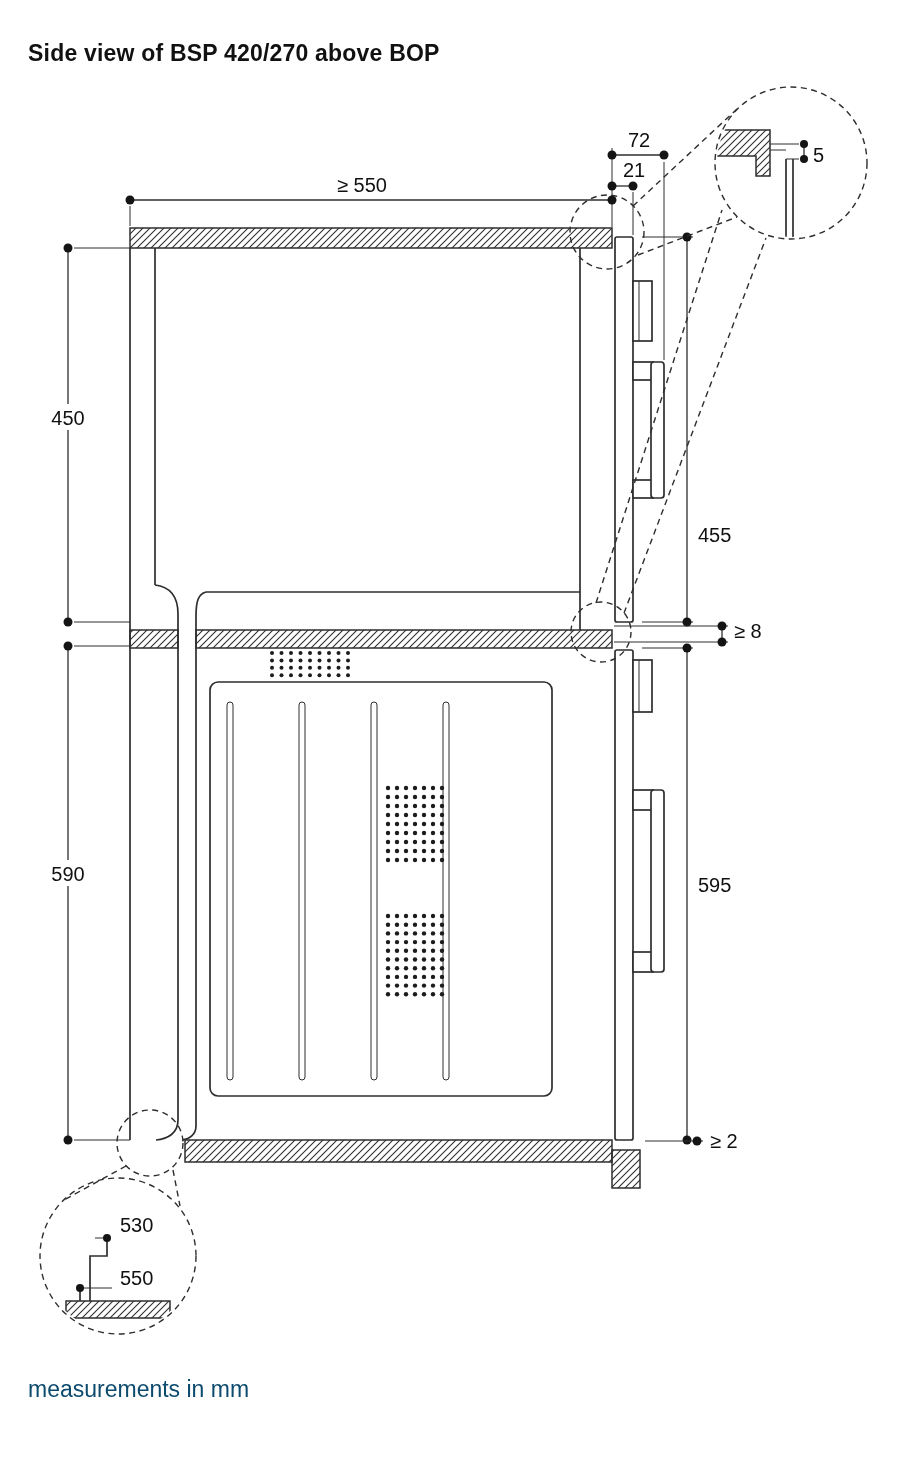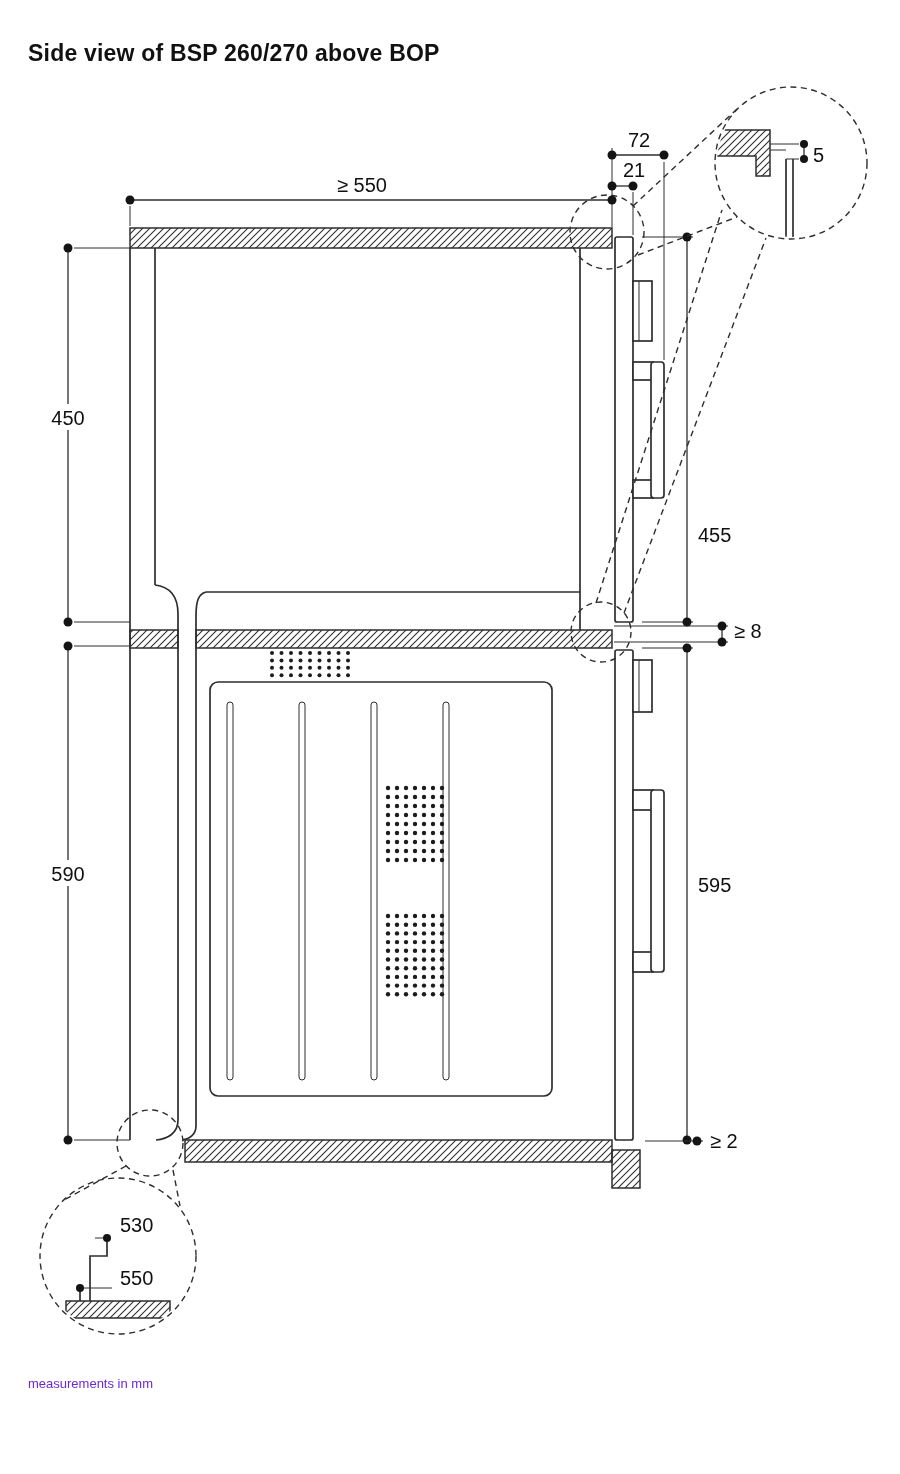--- a/index.html
+++ b/index.html
@@ -1,36 +1,36 @@
 <!DOCTYPE html>
 <html><head>
 <meta charset="utf-8">
 <style>
   html,body{margin:0;padding:0;background:#fff;}
   body{width:900px;height:1474px;font-family:"Liberation Sans",sans-serif;}
   .page{position:relative;width:900px;height:1474px;background:#fff;overflow:hidden;}
   .title{position:absolute;left:28px;top:40px;font-size:23px;font-weight:bold;color:#111;letter-spacing:.2px;}
-  .footer{position:absolute;left:28px;top:1376px;font-size:13px;color:#6d28d9;}
+  .footer{position:absolute;left:28px;top:1376px;font-size:23px;color:#0c4a6e;}
   svg{position:absolute;left:0;top:0;}
   .ln{fill:none;stroke:#2e2e2e;stroke-width:1.7;}
   .thin{fill:none;stroke:#2e2e2e;stroke-width:1;}
   .dim{fill:none;stroke:#2e2e2e;stroke-width:1.3;}
   .dash{fill:none;stroke:#2e2e2e;stroke-width:1.4;stroke-dasharray:6 4.5;}
   .hb{fill:url(#hatch);stroke:#2e2e2e;stroke-width:1.5;}
   .box{fill:#fff;stroke:#2e2e2e;stroke-width:1.7;}
   .dot{fill:#141414;stroke:none;}
   .dotgrid{fill:#1c1c1c;stroke:none;}
   text.dl{font-family:"Liberation Sans",sans-serif;font-size:20px;fill:#101010;}
   .bg{fill:#fff;stroke:none;}
 </style>
 </head>
 <body>
 
 <div class="page">
-  <div class="title">Side view of BSP 260/270 above BOP</div>
+  <div class="title">Side view of BSP 420/270 above BOP</div>
 
   <svg width="900" height="1474" viewBox="0 0 900 1474">
     <defs>
       <pattern id="hatch" width="7" height="7" patternUnits="userSpaceOnUse">
         <path d="M-1,8 L8,-1 M-1,1 L1,-1 M6,8 L8,6" stroke="#2e2e2e" stroke-width="1.1" fill="none"></path>
       </pattern>
       <clipPath id="clipTop">
           <circle cx="791" cy="163" r="74"></circle>
         </clipPath>
       <clipPath id="clipBot">

